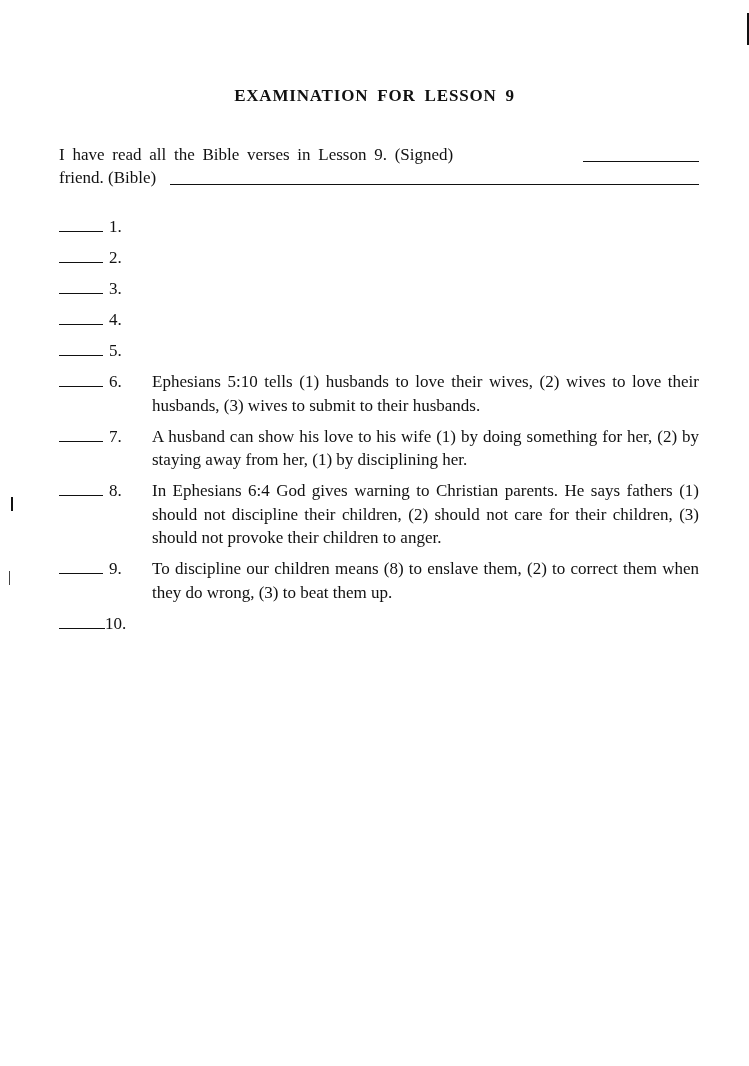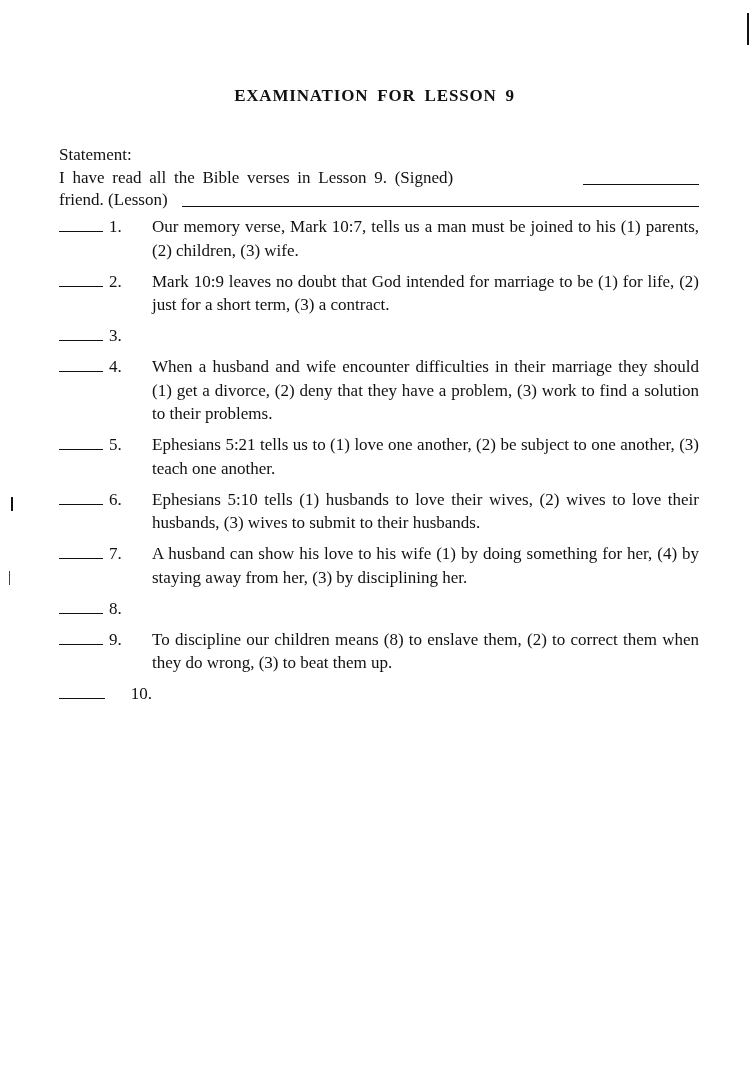--- a/index.html
+++ b/index.html
@@ -84,89 +84,83 @@
     .q .num {
       flex: 0 0 43px;
       text-align: left;
     }
     .q .text {
       flex: 1;
       text-align: justify;
       text-align-last: left;
     }
     .q.q10 .blank { flex: 0 0 46px; margin-right: 0px; }
-    .q.q10 .num { flex: 0 0 47px; text-align: right; }
+    .q.q10 .num { flex: 0 0 47px; }
     .edge-mark {
       position: absolute;
       background: #111;
     }
   </style>
 </head>
 <body>
 
 <div class="page">
 
   <div class="edge-mark" style="left:747px; top:13px; width:2px; height:32px;"></div>
   <div class="edge-mark" style="left:11px; top:497px; width:2px; height:14px;"></div>
   <div class="edge-mark" style="left:9px; top:571px; width:1px; height:14px; background:#444;"></div>
 
   <div class="title">EXAMINATION FOR LESSON 9</div>
 
   <div class="statement-block">
     <div class="line">
-      <span>Statement:</span>
-    </div>
-    <div class="line">
       <span style="word-spacing:3.5px;">I have read all the Bible verses in Lesson 9. (Signed)</span>
       <span class="sig-line short"></span>
     </div>
     <div class="line">
-      <span>friend. (Lesson)</span>
+      <span>friend. (Bible)</span>
       <span class="sig-line"></span>
     </div>
   </div>
 
   <div class="questions">
     <div class="q">
       <span class="blank"></span>
       <span class="num">1.</span>
-      <span class="text">Our memory verse, Mark 10:7, tells us a man must be joined to his (1) parents, (2) children, (3) wife.</span>
     </div>
     <div class="q">
       <span class="blank"></span>
       <span class="num">2.</span>
-      <span class="text">Mark 10:9 leaves no doubt that God intended for marriage to be (1) for life, (2) just for a short term, (3) a contract.</span>
     </div>
     <div class="q">
       <span class="blank"></span>
       <span class="num">3.</span>
     </div>
     <div class="q">
       <span class="blank"></span>
       <span class="num">4.</span>
-      <span class="text">When a husband and wife encounter difficulties in their marriage they should (1) get a divorce, (2) deny that they have a problem, (3) work to find a solution to their problems.</span>
     </div>
     <div class="q">
       <span class="blank"></span>
       <span class="num">5.</span>
-      <span class="text">Ephesians 5:21 tells us to (1) love one another, (2) be subject to one another, (3) teach one another.</span>
     </div>
     <div class="q">
       <span class="blank"></span>
       <span class="num">6.</span>
       <span class="text">Ephesians 5:10 tells (1) husbands to love their wives, (2) wives to love their husbands, (3) wives to submit to their husbands.</span>
     </div>
     <div class="q">
       <span class="blank"></span>
       <span class="num">7.</span>
-      <span class="text">A husband can show his love to his wife (1) by doing something for her, (4) by staying away from her, (3) by disciplining her.</span>
+      <span class="text">A husband can show his love to his wife (1) by doing something for her, (2) by staying away from her, (1) by disciplining her.</span>
     </div>
     <div class="q">
       <span class="blank"></span>
       <span class="num">8.</span>
+      <span class="text">In Ephesians 6:4 God gives warning to Christian parents. He says fathers (1) should not discipline their children, (2) should not care for their children, (3) should not provoke their children to anger.</span>
     </div>
     <div class="q">
       <span class="blank"></span>
       <span class="num">9.</span>
       <span class="text">To discipline our children means (8) to enslave them, (2) to correct them when they do wrong, (3) to beat them up.</span>
     </div>
     <div class="q q10">
       <span class="blank"></span>
       <span class="num">10.</span>
     </div>

